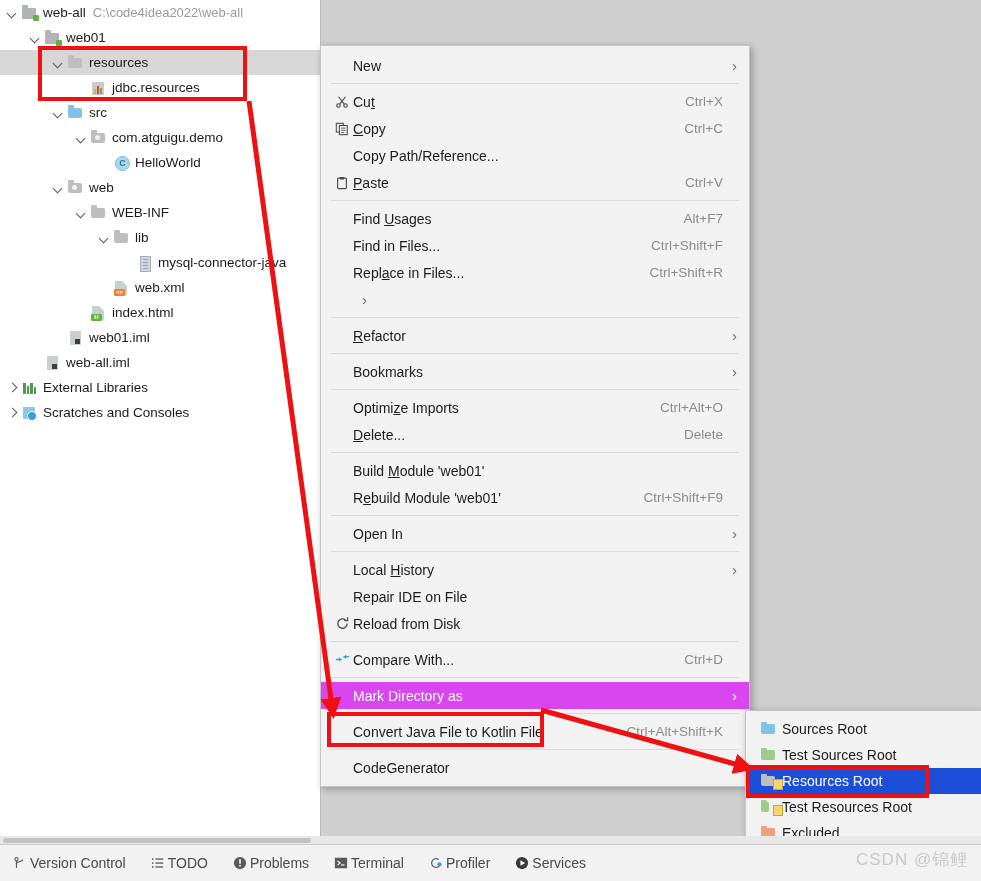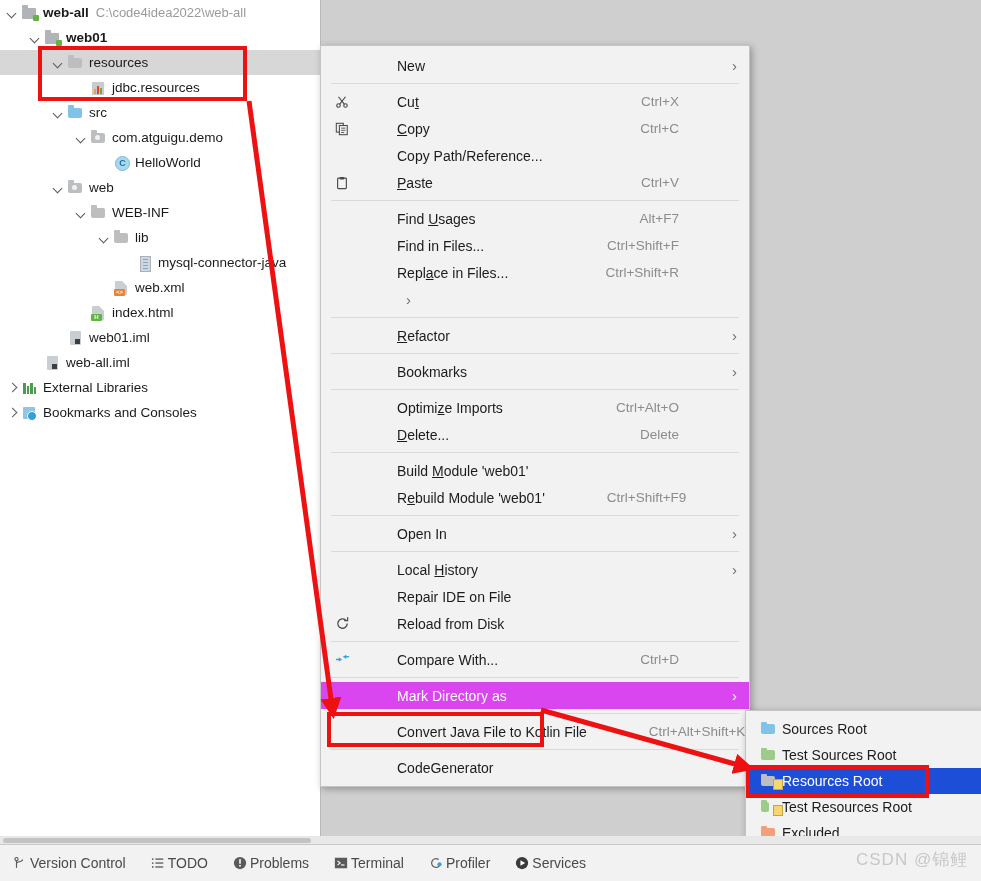--- a/index.html
+++ b/index.html
@@ -69,40 +69,40 @@
   
   .imlico{position:absolute;left:3px;top:1px;width:11px;height:14px;background:#c9ced3;border-radius:1px;}
   .imlico::after{content:"";position:absolute;right:1px;bottom:1px;width:5px;height:5px;background:#3c3f41;}
   
   .libico{position:absolute;left:2px;top:2px;width:13px;height:12px;}
   .libico i{position:absolute;bottom:0;width:2.5px;background:#4e9a4e;}
   
   .scr{position:absolute;left:2px;top:2px;width:12px;height:12px;background:#8fc6e6;border-radius:1px;}
   .scr::after{content:"";position:absolute;right:-2px;bottom:-2px;width:8px;height:8px;border-radius:50%;background:#389fd6;border:1px solid #fff;}
   .tlabel{white-space:nowrap;}
-  .tlabel.bold{font-weight:bold;}
+  .tlabel.bold{font-weight:normal;}
   .tpath{color:#9a9a9a;margin-left:7px;font-size:13px;}
   
   #editor-hints{
     position:absolute;left:321px;top:0;right:0;height:836px;background:#cfcfcf;
   }
   .hint{
     position:absolute;left:34px;white-space:nowrap;font-size:16.5px;color:#6e6e6e;
   }
   .hint b{font-weight:normal;color:#2a6cb0;}
   
   #context-menu{
     position:absolute;left:320px;top:45px;width:428px;
     background:#f2f2f2;border:1px solid #c4c4c4;
     box-shadow:2px 2px 7px rgba(0,0,0,.30);
     padding:6px 0 5px 0;
   }
   .mi{
     position:relative;height:27px;display:flex;align-items:center;
-    padding:0 12px 0 10px;font-size:14px;color:#1c1c1c;white-space:nowrap;gap:44px;
+    padding:0 12px 0 10px;font-size:14px;color:#1c1c1c;white-space:nowrap;
   }
   .mi.sel{background:#d946ef;color:#ffffff;}
   .mi .mico{width:22px;flex:0 0 22px;display:flex;align-items:center;justify-content:center;color:#4a4a4a;}
   .mi .mtext{flex:1 1 auto;}
   .mi .mtext u{text-decoration:underline;}
   .mi .mkey{color:#8c8c8c;font-size:13.5px;margin-left:18px;}
   .mi .chev{width:14px;flex:0 0 14px;text-align:right;color:#6e6e6e;font-size:15px;line-height:1;}
   .mi.sel .chev{color:#ffffff;}
   .msep{height:1px;background:#d9d9d9;margin:4px 10px;}
   
@@ -292,21 +292,21 @@
         </span>
       </span>
       <span class="tlabel">External Libraries</span>
     </div>
     <div class="tree-row">
       <span style="display:inline-block;width:6px;flex:0 0 6px;"></span>
       <span class="arrow right"></span>
       <span class="ico">
         <span class="scr"></span>
       </span>
-      <span class="tlabel">Bookmarks and Consoles</span>
+      <span class="tlabel">Scratches and Consoles</span>
     </div>
   </div>
 
 <div id="editor-hints">
     <div class="hint" style="top: 231px;"><span>Search Everywhere </span><b>Double Shift</b></div>
     <div class="hint" style="top: 280px;"><span>Go to File </span><b>Ctrl+Shift+N</b></div>
     <div class="hint" style="top: 329px;"><span>Recent Files </span><b>Ctrl+E</b></div>
     <div class="hint" style="top: 404px;"><span>Navigation Bar </span><b>Alt+Home</b></div>
     <div class="hint" style="top: 427px;"><span>Drop files here to open</span><b></b></div>
   </div>

